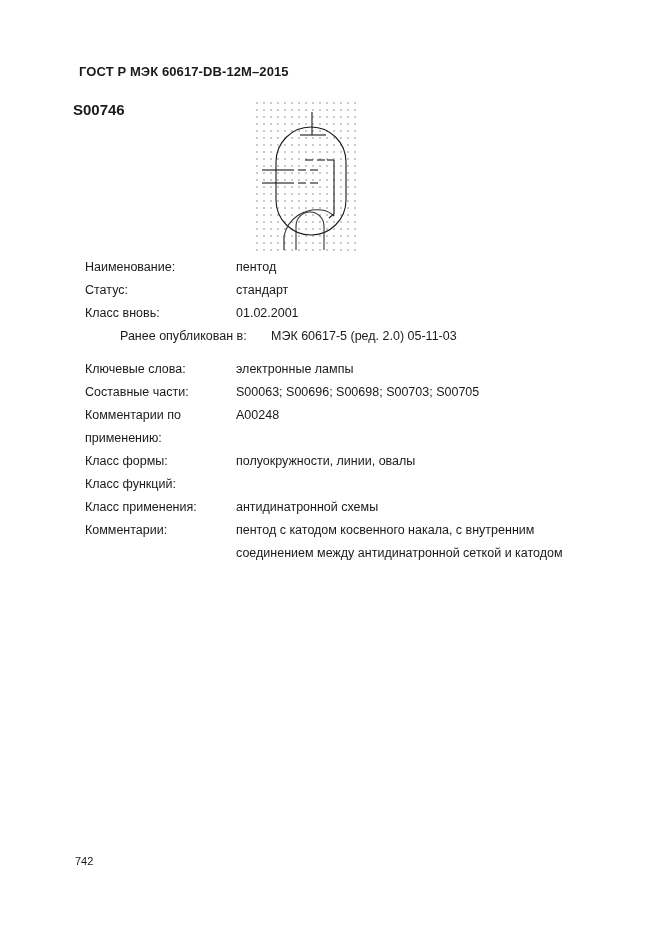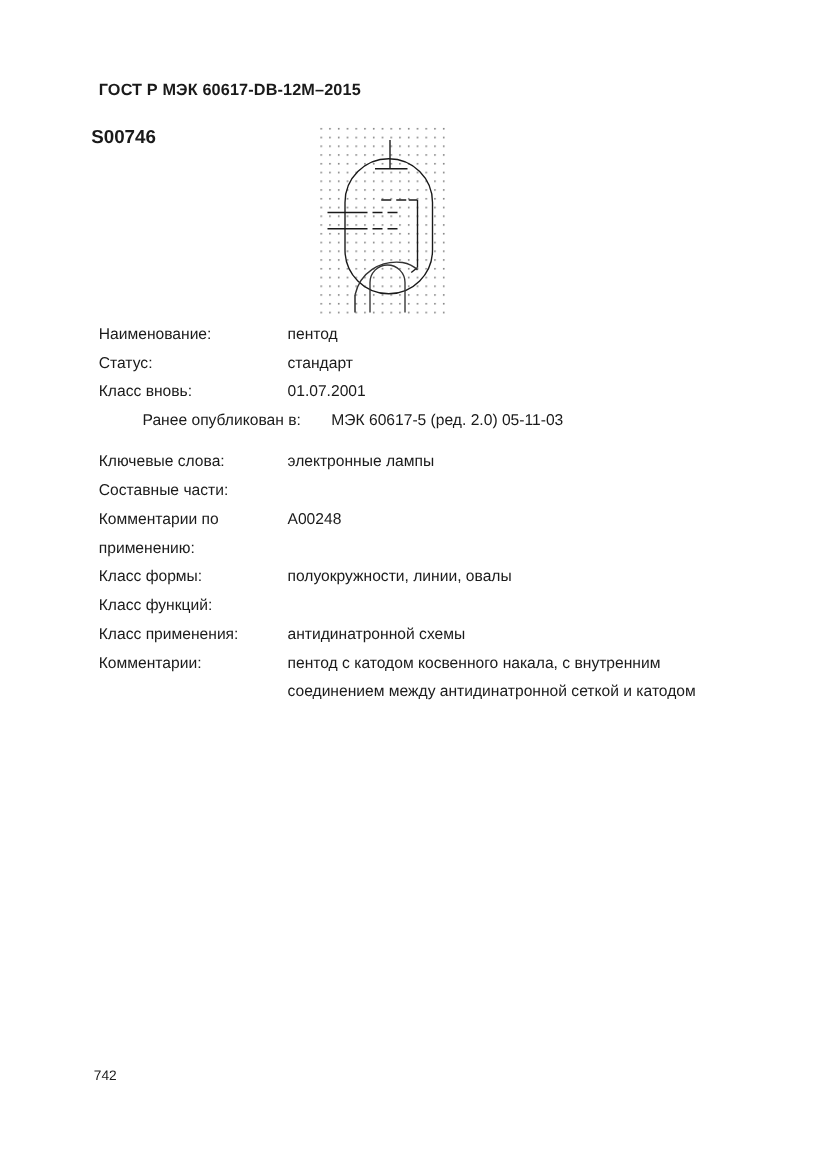--- a/index.html
+++ b/index.html
@@ -30,21 +30,21 @@
       width: 102px; height: 152px;
     }
     .symbol-figure svg { display: block; }
     .meta {
       position: absolute;
       left: 75px;
       font-size: 12.5px;
     }
     .meta .row {
       position: absolute;
-      left: 4px;
+      left: 10px;
       height: 22px;
       width: 540px;
       line-height: 22px;
       white-space: nowrap;
     }
     .meta .label {
       position: absolute; left: 0; top: 0;
     }
     .meta .value {
       position: absolute; left: 151px; top: 0;
@@ -104,32 +104,33 @@
     <div class="row" style="top:0px;">
       <span class="label">Наименование:</span>
       <span class="value">пентод</span>
     </div>
     <div class="row" style="top:23px;">
       <span class="label">Статус:</span>
       <span class="value">стандарт</span>
     </div>
     <div class="row" style="top:46px;">
       <span class="label">Класс вновь:</span>
-      <span class="value">01.07.2001</span>
+      <span class="value">01.02.2001</span>
     </div>
     <div class="row" style="top:69px;margin-left:35px;">
       <span class="label">Ранее опубликован в:</span>
       <span class="value">МЭК 60617-5 (ред. 2.0) 05-11-03</span>
     </div>
     <div class="row" style="top:102px;">
       <span class="label">Ключевые слова:</span>
       <span class="value">электронные лампы</span>
     </div>
     <div class="row" style="top:125px;">
       <span class="label">Составные части:</span>
+      <span class="value">S00063; S00696; S00698; S00703; S00705</span>
     </div>
     <div class="row" style="top:148px;">
       <span class="label">Комментарии по</span>
       <span class="value">A00248</span>
     </div>
     <div class="row" style="top:171px;">
       <span class="label">применению:</span>
       <span class="value"></span>
     </div>
     <div class="row" style="top:194px;">

